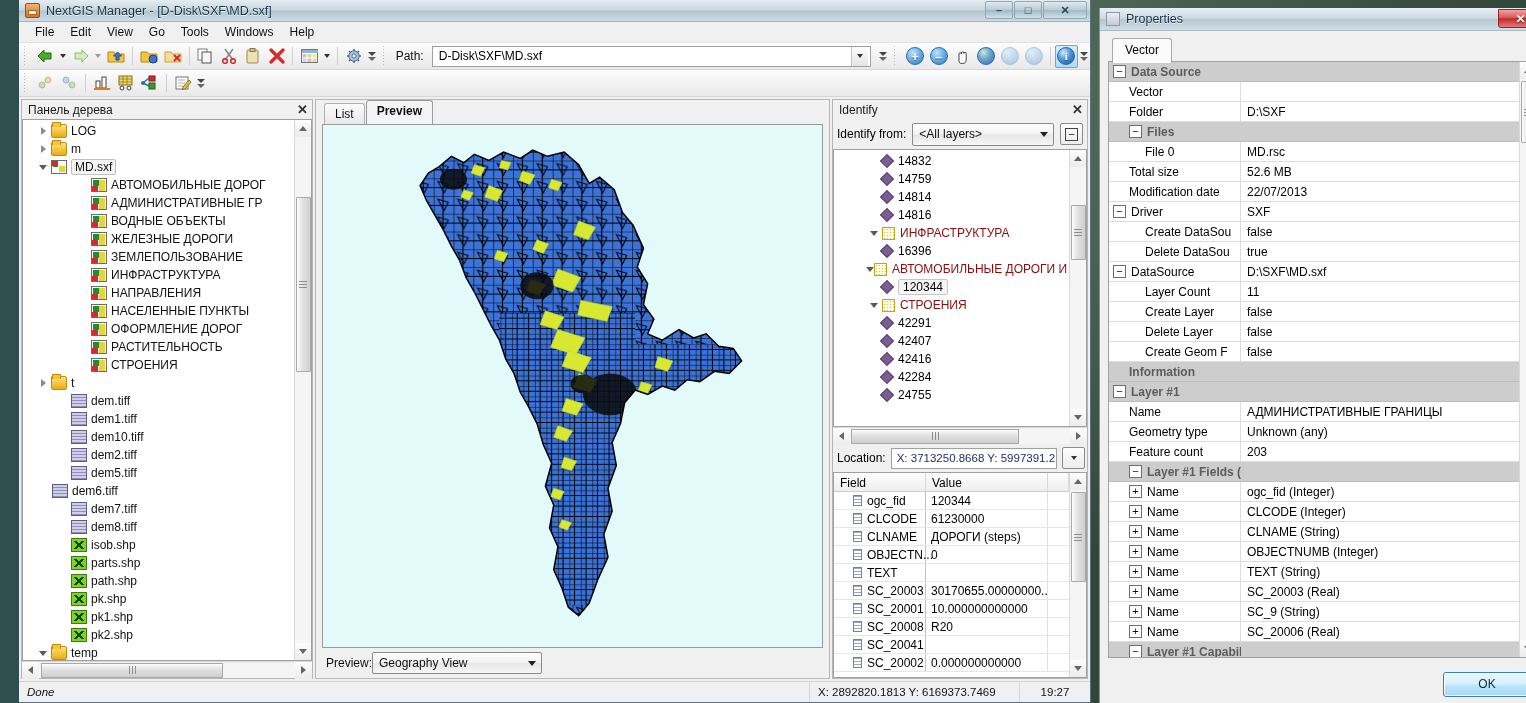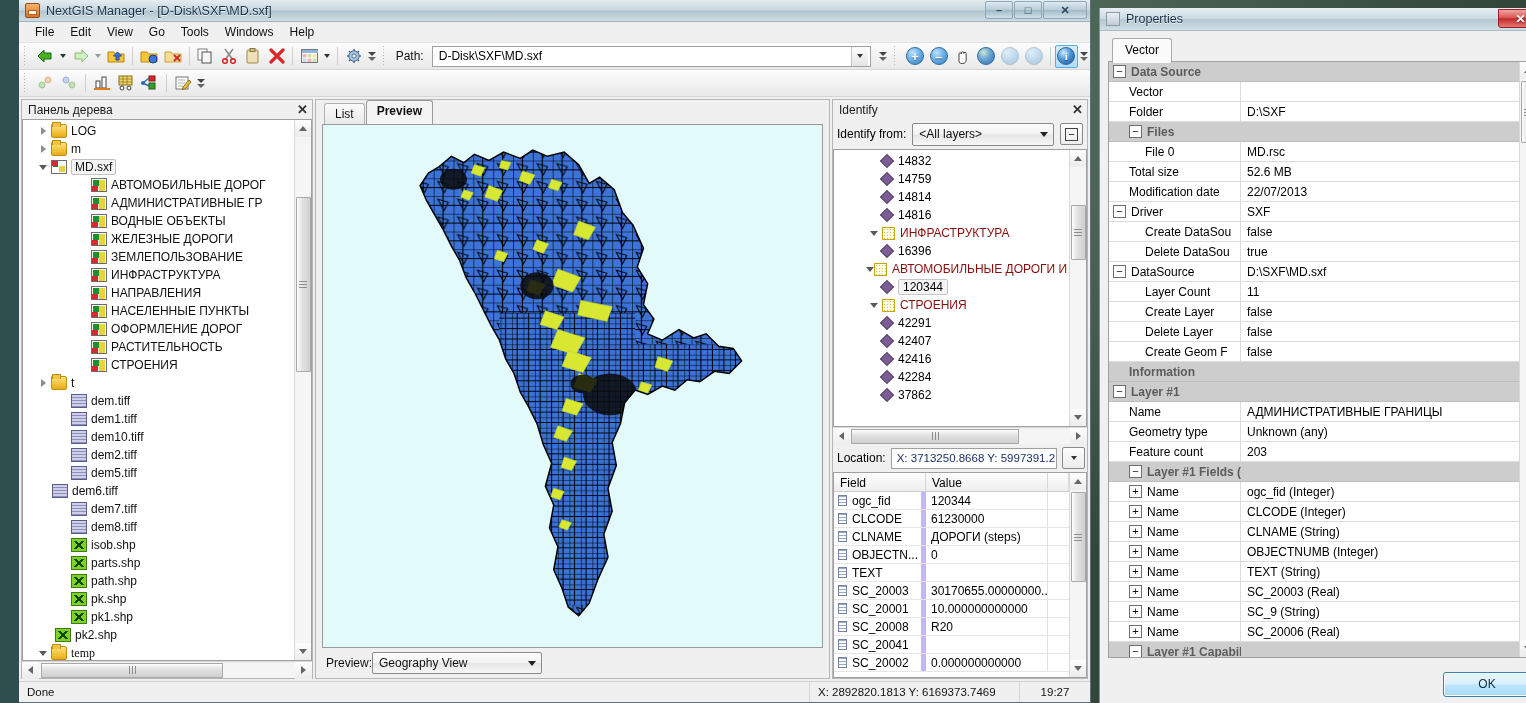--- a/index.html
+++ b/index.html
@@ -221,33 +221,33 @@
            background-image: radial-gradient(#d8c35a 35%, transparent 36%); background-size:3px 3px;}
   .idnode .gl { color:#8a0e0e; }
   .idnode.sel .val { background:#f4f4f4; border:1px solid #c6c6c6; border-radius:2px; padding:0 4px; }
   .loc-row { height:28px; display:flex; align-items:center; gap:5px; padding:0 2px 0 4px;}
   .locbox { flex:1; height:21px; background:#fff; border:1px solid #a0a0a0; display:flex; align-items:center; padding-left:5px; font-size:11.5px; color:#1c2f6b; overflow:hidden; white-space:nowrap;}
   .fieldtable { flex:1; background:#fff; border:1px solid #a0a0a0; display:flex; overflow:hidden; min-height:0;}
   .ft-main { flex:1; display:flex; flex-direction:column; overflow:hidden; }
   .ft-head { height:19px; display:flex; background:linear-gradient(180deg,#fdfdfd,#eeeeee); border-bottom:1px solid #cdcdcd; font-size:12px;}
   .ft-head div { padding:2px 0 0 6px; border-right:1px solid #d8d8d8; }
   .ft-row { height:18px; display:flex; font-size:12px; border-bottom:1px solid #e6e6e6; align-items:center;}
-  .ft-c1 { width:92px; display:flex; align-items:center; padding-left:4px; border-right:5px solid #c4b5fd; height:100%;}
+  .ft-c1 { width:92px; display:flex; align-items:center; padding-left:19px; border-right:1px solid #c4b5fd; height:100%;}
   .ft-c2 { width:122px; padding-left:5px; border-right:1px solid #e0e0e0; height:100%; display:flex; align-items:center; overflow:hidden; white-space:nowrap;}
   .ft-c3 { flex:1; height:100%; }
   .fldic { width:9px;height:11px; border:1px solid #6f84a8; background:linear-gradient(180deg,#fff,#dbe4f2); margin-right:5px; flex:none;
            background-image: linear-gradient(#97a9c8 1px, transparent 1px); background-size:9px 3px;}
 
   
   .statusbar {
     height:21px; background:#f0f0f0; border-top:1px solid #d0d0d0;
     display:flex; align-items:center; font-size:11.5px; color:#111;
   }
   .st-cell { height:100%; display:flex; align-items:center; padding:0 8px; border-right:1px solid #d6d6d6; }
-  .st-grow { flex:1; }
+  .st-grow { flex:1;font-style:italic; }
 
   
   #propwin {
     position:absolute; left:1080px; top:8px; width:446px; height:703px;
     background:#f0f0f0; border:1px solid #7d93a3; border-top:none; border-right:none;
     display:flex; flex-direction:column;
   }
   .prop-title {
     height:23px; display:flex; align-items:center; padding-left:6px; position:relative;
     background: linear-gradient(180deg, rgba(230,239,244,.9) 0%, rgba(196,213,222,.85) 48%, rgba(172,193,205,.88) 52%, rgba(205,220,228,.9) 100%);
@@ -648,26 +648,26 @@
               <div class="tnode" style="padding-left: 32px;">
                 <span class="tw"></span>
                 <span class="ic ic-shp"></span>
                 <span class="tlabel">pk.shp</span>
               </div>
               <div class="tnode" style="padding-left: 32px;">
                 <span class="tw"></span>
                 <span class="ic ic-shp"></span>
                 <span class="tlabel">pk1.shp</span>
               </div>
-              <div class="tnode" style="padding-left: 16px; text-align: center;">
+              <div class="tnode" style="padding-left: 32px; text-align: center;">
                 <span class="tw"></span>
                 <span class="ic ic-shp"></span>
                 <span class="tlabel">pk2.shp</span>
               </div>
-              <div class="tnode" style="padding-left: 12px; font-family: Liberation Serif, serif;">
+              <div class="tnode" style="padding-left: 12px;">
                 <span class="tw">
                   <i class="tri-open"></i>
                 </span>
                 <span class="ic ic-folder"></span>
                 <span class="tlabel">temp</span>
               </div>
             </div>
           <div class="vsb">
             <div class="sb-arrow">
                 <span class="up"></span>
@@ -874,21 +874,21 @@
               <div class="idnode">
                 <span class="dia"></span>
                 <span class="val">42416</span>
               </div>
               <div class="idnode">
                 <span class="dia"></span>
                 <span class="val">42284</span>
               </div>
               <div class="idnode">
                 <span class="dia"></span>
-                <span class="val">37862</span>
+                <span class="val">24755</span>
               </div>
             </div>
           <div class="vsb">
             <div class="sb-arrow">
                 <span class="up"></span>
               </div>
             <div class="sb-track">
               <div class="sb-thumb" style="top:38px;height:55px;">
                   <span class="grip3"></span>
                 </div>

